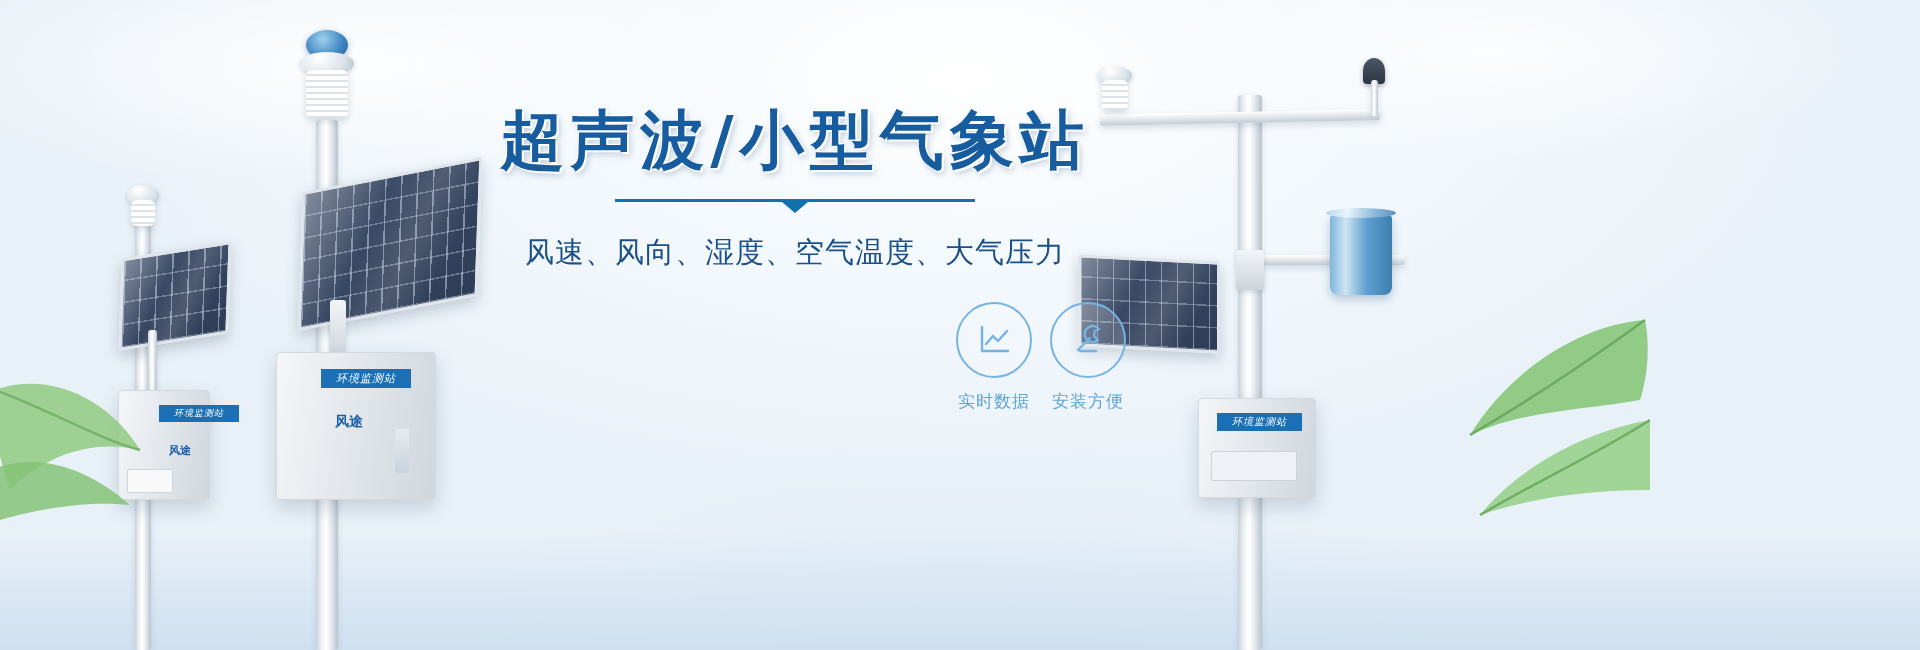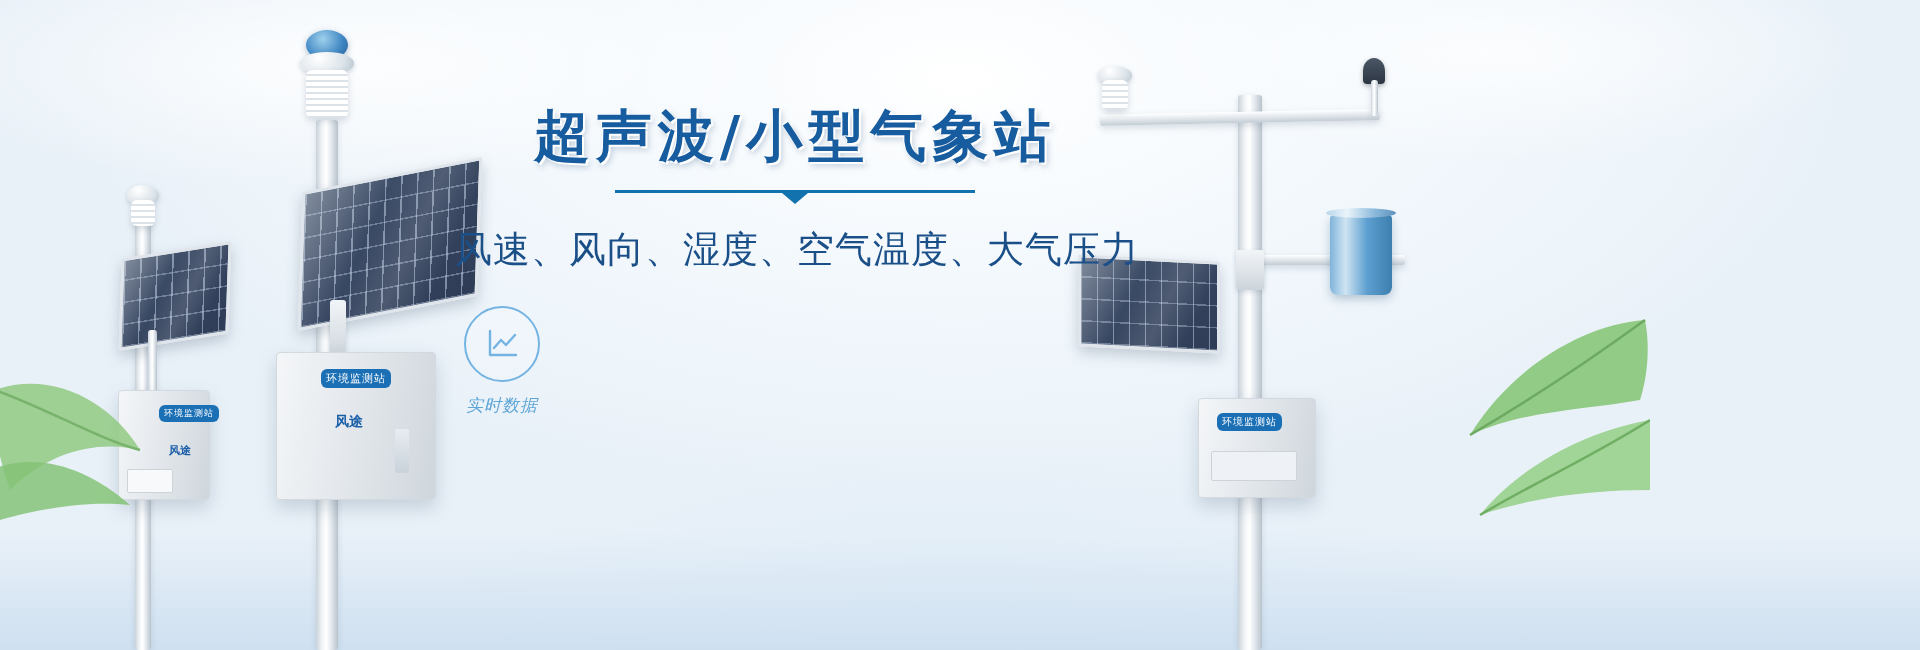--- a/index.html
+++ b/index.html
@@ -64,22 +64,23 @@
     background:linear-gradient(100deg,#f4f6f8 0%, #e6eaee 40%, #cfd6dc 100%);
     border-radius:4px;
     box-shadow:0 8px 18px rgba(70,90,115,.22);
     border:1px solid #d2d9df;
   }
   .cabinet-label {
     position:absolute;
     background:#1a6fb5;
     color:#fff;
     font-size:9px; letter-spacing:1px;
-    padding:2px 5px; border-radius:6px;
+    padding:2px 15px; border-radius:0;
     white-space:nowrap;
+    font-style:italic;
   }
   .brand {
     position:absolute;
     color:#1a5ea8; font-size:11px; font-weight:bold; white-space:nowrap;
   }
   .dome {
     position:absolute;
     background:radial-gradient(circle at 35% 25%, #ffffff, #dbe3e9 65%, #b9c4cd);
     border-radius:50% 50% 45% 45%;
     box-shadow:0 2px 5px rgba(80,100,125,.25);
@@ -132,21 +133,21 @@
   
   .content {
     position:absolute;
     left:455px; top:105px;
     width:680px;
     text-align:center;
     z-index:20;
   }
   .title {
     font-family:"DejaVu Sans","Liberation Sans",sans-serif;
-    font-size:56px;
+    font-size:64px;
     font-weight:bold;
     color:#165c9e;
     letter-spacing:6px;
     line-height:1.12;
     white-space:nowrap;
     text-shadow:
       2px 2px 0 #ffffff,
       -1px -1px 0 #ffffff,
       3px 4px 6px rgba(120,145,170,.45);
   }
@@ -166,32 +167,31 @@
     width:0; height:0;
     border-left:13px solid transparent;
     border-right:13px solid transparent;
     border-top:11px solid #1272ae;
   }
   .features {
     margin-top:20px;
   }
   .feature-line {
     font-family:"DejaVu Sans","Liberation Sans",sans-serif;
-    font-size:37px;
+    font-size:29px;
     color:#1b4f88;
     letter-spacing:1px;
     line-height:1.62;
     white-space:nowrap;
   }
 
   .icons {
     margin-top:26px;
     display:flex;
-    justify-content:space-between;
-    font-style:italic;
+    justify-content:flex-end;
   }
   .icon-item {
     width:94px;
     text-align:center;
   }
   .icon-circle {
     width:76px; height:76px;
     margin:0 auto;
     border:2px solid #74b4e3;
     border-radius:50%;
@@ -295,17 +295,27 @@
           <svg width="40" height="40" viewBox="0 0 40 40" fill="none" stroke="#74b4e3" stroke-width="2.4" stroke-linecap="round" stroke-linejoin="round">
             <polyline points="8,7 8,31 34,31"></polyline>
             <polyline points="12,24 19,16 24,21 33,11"></polyline>
           </svg>
         </div>
         <div class="icon-label">实时数据</div>
       </div>
 
 
 
+      <div class="icon-item">
+        <div class="icon-circle">
+          <svg width="40" height="40" viewBox="0 0 40 40" fill="none" stroke="#74b4e3" stroke-width="2.4" stroke-linecap="round" stroke-linejoin="round">
+            <path d="M28.5 7.5 a8 8 0 1 0 3.6 10.4 l-5.4 -2.1 -1.2 -4.9 z" transform="rotate(25 26 14)"></path>
+            <line x1="22" y1="18" x2="10" y2="30"></line>
+            <line x1="12" y1="31" x2="28" y2="31"></line>
+          </svg>
+        </div>
+        <div class="icon-label">安装方便</div>
+      </div>
 
     </div>
   </div>
 
 </div>
 
 </body></html>

